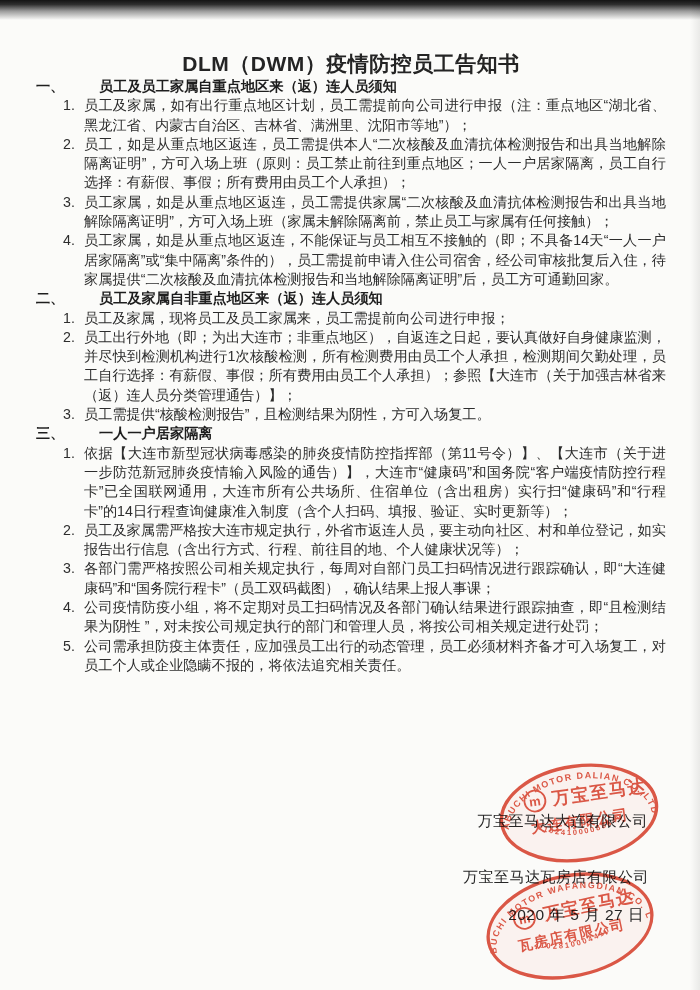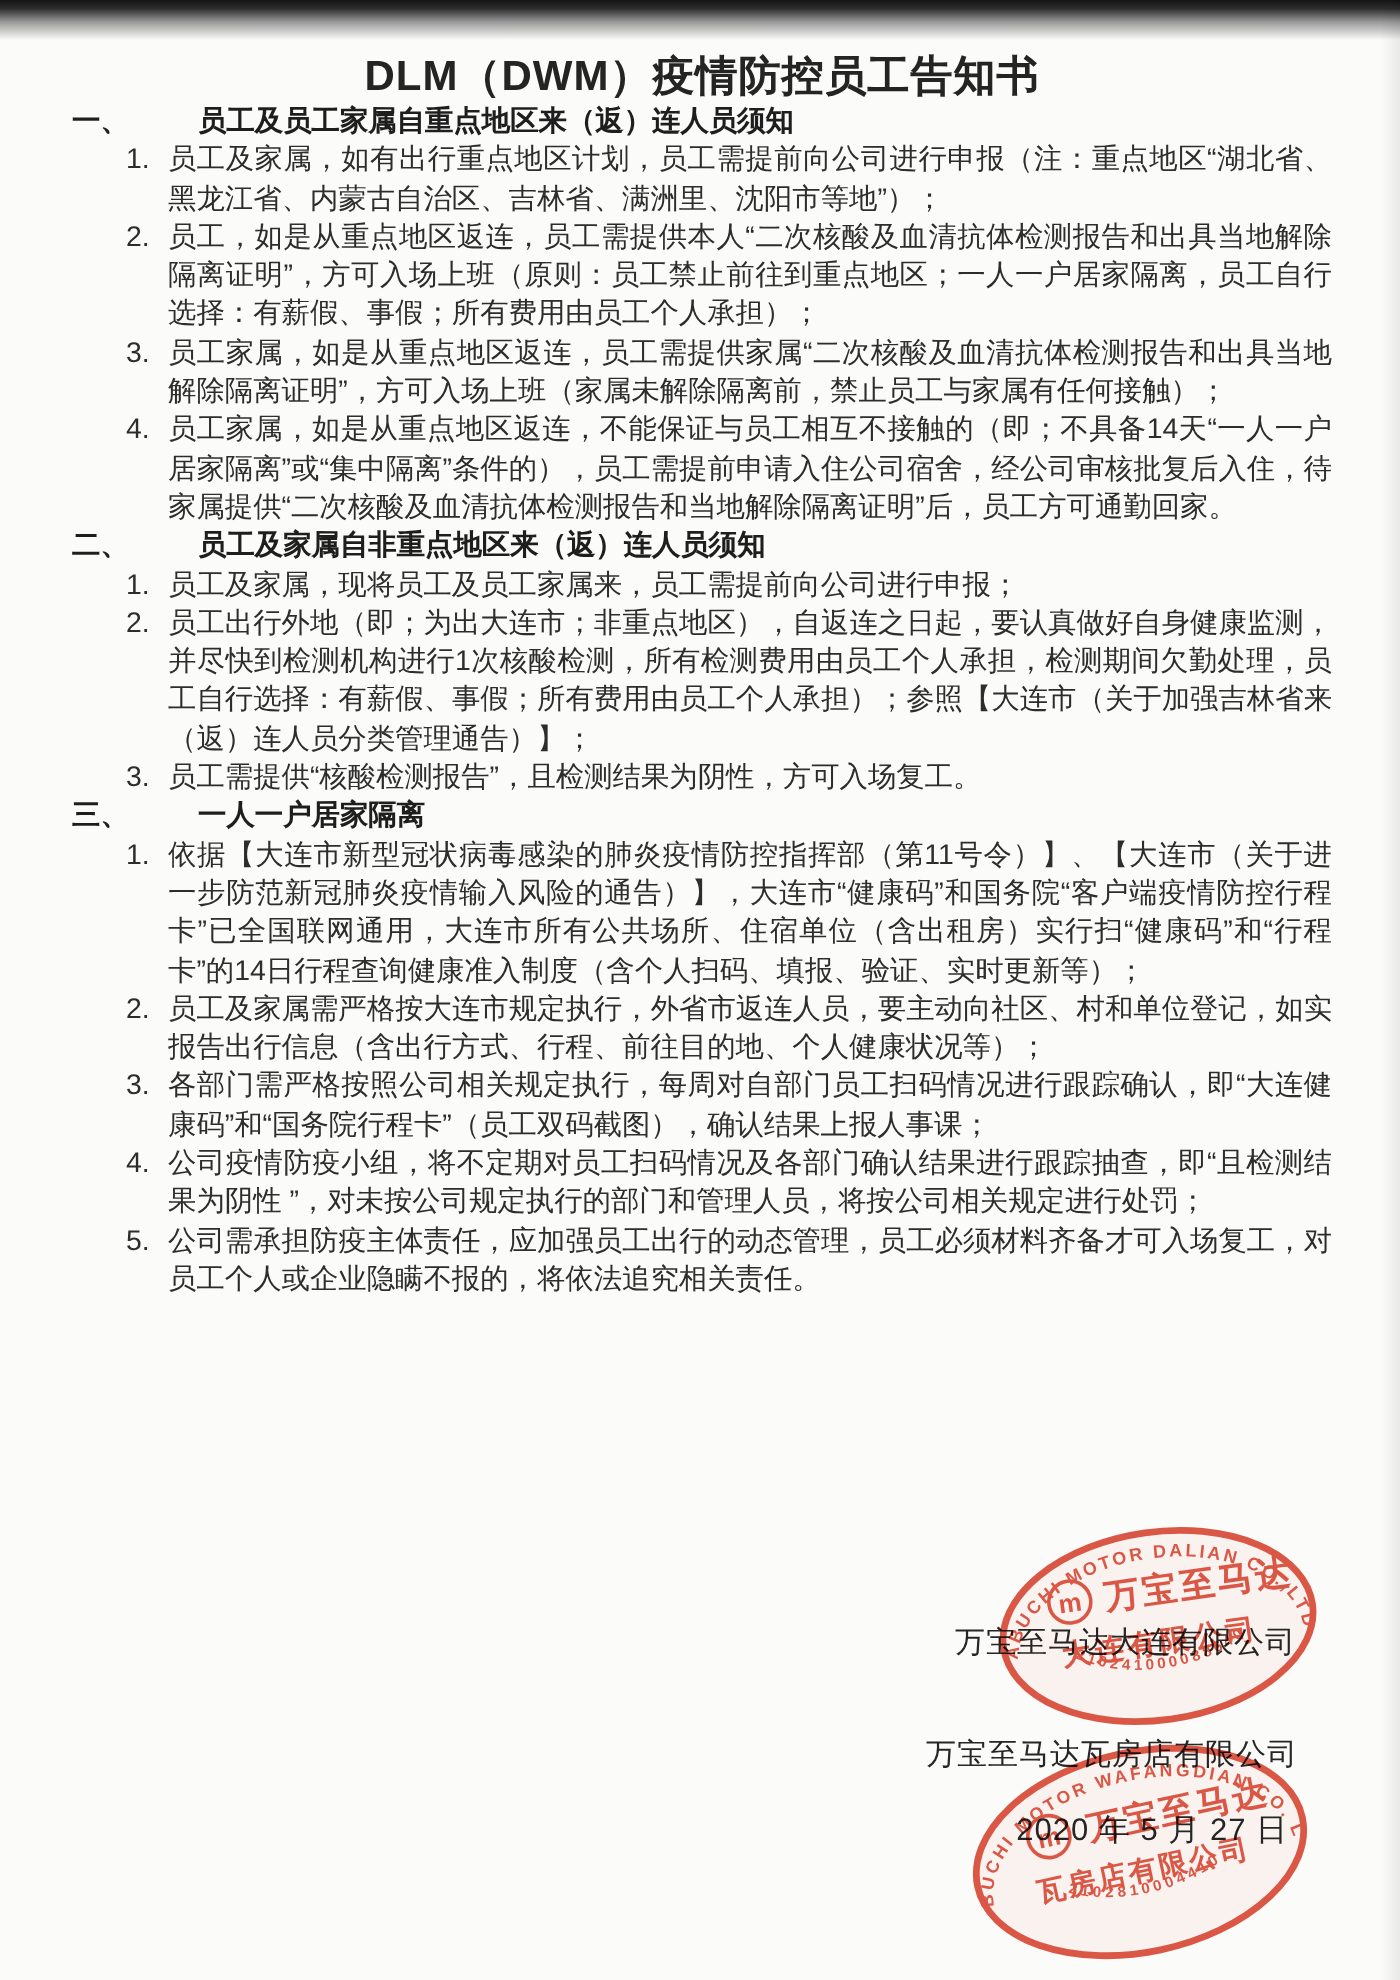--- a/index.html
+++ b/index.html
@@ -13,21 +13,21 @@
   }
   .scan-top{
     position:absolute;top:0;left:0;width:700px;height:20px;
     background:linear-gradient(180deg,#141414 0%,#2e2e2e 22%,#9a9a9a 55%,rgba(250,250,248,0) 100%);
   }
   .scan-right{
     position:absolute;top:0;right:0;width:10px;height:990px;
     background:linear-gradient(270deg,rgba(0,0,0,0.07),rgba(0,0,0,0));
   }
   .content{
-    position:absolute;top:0;left:0;width:700px;
+    position:absolute;top:25px;left:0;width:700px;
     padding:0 34px 0 36px;box-sizing:border-box;
     font-size:14.2px;line-height:19.3px;text-align:justify;
   }
   h1.doc-title{
     margin:26px 0 0 0;
     text-align:center;
     font-size:21px;font-weight:bold;color:#242424;
     letter-spacing:.5px;line-height:26px;
   }
   .intro{

